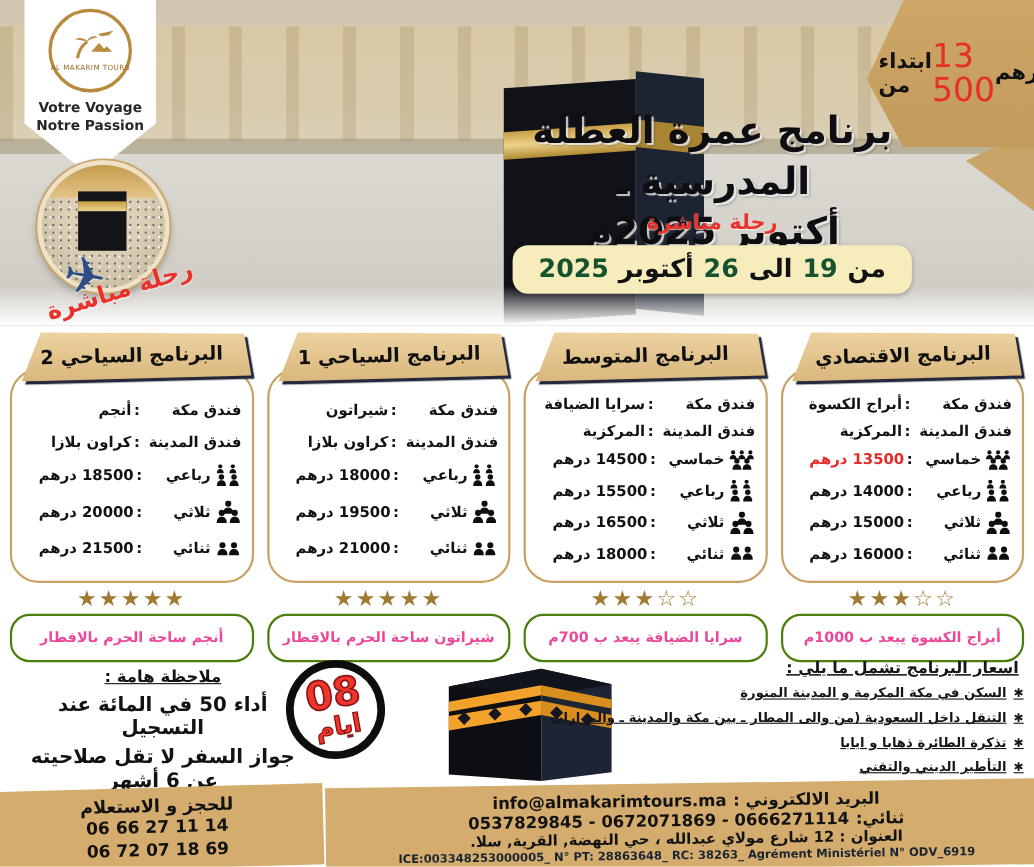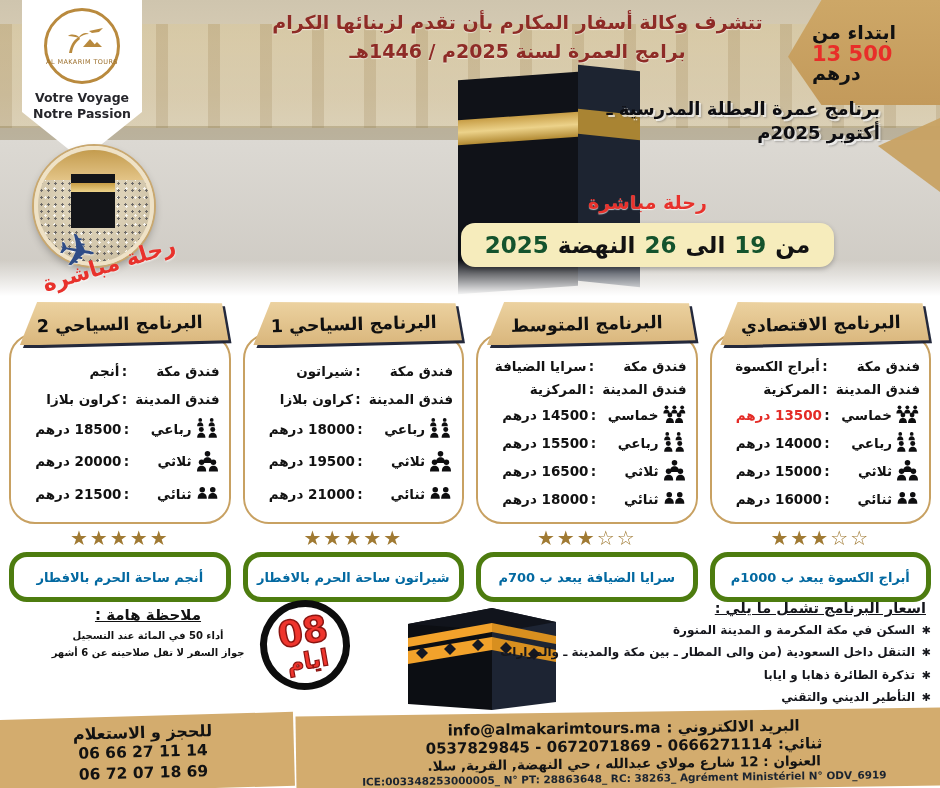--- a/index.html
+++ b/index.html
@@ -22,34 +22,34 @@
 
   .pennant{position:absolute;left:22px;top:0;width:120px;height:160px;background:#ffffff;z-index:5;
     clip-path:polygon(0 0,100% 0,100% 70%,50% 100%,0 70%);
     display:flex;flex-direction:column;align-items:center;padding-top:8px;box-sizing:border-box;}
   .logo-ring{width:76px;height:76px;border-radius:50%;border:3px solid #b98a3e;box-sizing:border-box;
     display:flex;flex-direction:column;align-items:center;justify-content:center;gap:1px;}
   .logo-art{width:46px;height:30px;}
   .logo-brand{font-size:6.5px;font-weight:normal;color:#9c6f2c;letter-spacing:.4px;white-space:nowrap;}
   .logo-slogan{margin-top:6px;text-align:center;font-size:12.5px;font-weight:bold;color:#26262b;line-height:1.25;}
 
-  .price-banner{position:absolute;right:0;top:0;width:152px;height:105px;z-index:5;
+  .price-banner{position:absolute;right:0;top:0;width:152px;height:134px;z-index:5;
     background:linear-gradient(180deg,#cda767,#c39a5b);
     clip-path:polygon(22% 0,100% 0,100% 100%,22% 100%,0 54%);
-    display:flex;flex-direction:column;align-items:flex-start;justify-content:center;padding-left:24px;box-sizing:border-box;}
+    display:flex;flex-direction:row;align-items:center;justify-content:center;padding-left:24px;box-sizing:border-box;}
   .pb-prefix{font-size:19px;font-weight:900;color:#121212;}
-  .pb-amount{font-size:21px;font-weight:700;color:#e82e29;line-height:1.05;}
+  .pb-amount{font-size:30px;font-weight:400;color:#e82e29;line-height:1.05;}
   .pb-currency{font-size:19px;font-weight:900;color:#121212;margin-top:-3px;}
   .corner-wedge{position:absolute;right:0;top:118px;width:62px;height:74px;background:#c8a263;opacity:.95;z-index:4;
     clip-path:polygon(100% 0,100% 100%,0 38%);}
 
   .intro{position:absolute;left:235px;top:8px;width:565px;z-index:6;text-align:center;direction:rtl;
     color:#8e2b26;font-weight:900;font-size:19px;line-height:1.5;text-shadow:0 1px 1px rgba(255,255,255,.6);}
-  .main-title{position:absolute;left:415px;top:97px;width:465px;z-index:6;direction:rtl;
-    font-size:18px;font-weight:900;color:#0e0e12;line-height:1.35;
+  .main-title{position:absolute;left:415px;top:97px;width:465px;z-index:6;text-align:center;direction:rtl;
+    font-size:34px;font-weight:900;color:#0e0e12;line-height:1.35;
     text-shadow:2px 2px 0 rgba(255,255,255,.7),3px 3px 2px rgba(80,80,80,.35);}
   .direct{position:absolute;left:415px;top:191px;width:465px;z-index:6;text-align:center;direction:rtl;
     color:#e8322c;font-size:19px;font-weight:900;text-shadow:0 1px 1px rgba(255,255,255,.7);}
   .date-wrap{position:absolute;left:415px;top:223px;width:465px;z-index:6;display:flex;justify-content:center;}
   .date-pill{background:#f6ecbc;border-radius:14px;padding:9px 24px;display:flex;direction:rtl;gap:9px;
     font-size:23px;font-weight:900;color:#121212;box-shadow:0 2px 5px rgba(0,0,0,.25);}
   .date-pill .red{color:#14532d;}
 
   .photo-circle{position:absolute;left:34px;top:146px;width:112px;height:112px;border-radius:50%;z-index:5;
     border:4px solid #efe2c6;box-shadow:0 0 0 2px #c9a86f,0 4px 8px rgba(0,0,0,.3);overflow:hidden;
@@ -75,38 +75,38 @@
   .hdr-label{position:relative;z-index:1;height:100%;display:flex;align-items:center;justify-content:center;
     font-size:17.5px;font-weight:bold;color:#101010;transform:rotate(-1.5deg);}
   .card-body{margin:-12px 1px 0;background:#fff;border:2px solid #c8a162;border-radius:26px;height:200px;
     padding:16px 9px 6px;box-sizing:border-box;display:flex;flex-direction:column;justify-content:space-evenly;direction:rtl;}
   .hrow{display:grid;grid-template-columns:90px 10px auto;font-weight:bold;font-size:13.5px;color:#121212;align-items:center;}
   .prow{display:grid;grid-template-columns:28px 60px 10px auto;align-items:center;font-weight:bold;font-size:13.5px;color:#121212;}
   .colon{text-align:center;}
   .picon svg{width:25px;height:21px;fill:#0e0e10;display:block;}
   .price-red{color:#e42b26;}
   .stars{text-align:center;direction:ltr;font-size:20px;line-height:1;color:#a07a33;letter-spacing:2px;margin-top:4px;}
-  .note-pill{margin:4px 1px 0;border:5px solid #4d7c0f;border-radius:18px;min-height:36px;background:#fff;
+  .note-pill{margin:4px 1px 0;border:2px solid #4d7c0f;border-radius:18px;min-height:36px;background:#fff;
     display:flex;align-items:center;justify-content:center;text-align:center;direction:rtl;
-    font-size:13px;font-weight:bold;color:#0369a1;padding:2px 6px;}
+    font-size:13px;font-weight:bold;color:#ec4899;padding:2px 6px;}
 
   
   .notes{position:absolute;left:20px;top:606px;width:256px;text-align:center;direction:rtl;color:#121212;}
   .notes-title{font-size:15px;font-weight:bold;text-decoration:underline;margin-bottom:5px;}
-  .notes-item{font-size:10px;font-weight:bold;margin:6px 0;}
+  .notes-item{font-size:18px;font-weight:bold;margin:6px 0;}
 
   .badge{position:absolute;left:260px;top:600px;width:90px;height:90px;border:7px solid #0d0d0d;border-radius:50%;
     background:#fff;box-sizing:border-box;display:flex;flex-direction:column;align-items:center;justify-content:center;
     transform:rotate(-10deg);z-index:2;}
   .badge-number{font-size:36px;font-weight:900;color:#ef352d;line-height:.9;-webkit-text-stroke:1.5px #8a1410;}
   .badge-unit{font-size:23px;font-weight:900;color:#ef352d;-webkit-text-stroke:1.2px #8a1410;}
 
   .kaaba-illustration{position:absolute;left:370px;top:598px;width:205px;height:114px;}
 
-  .included{position:absolute;right:6px;top:600px;width:336px;direction:rtl;color:#15161c;}
+  .included{position:absolute;right:6px;top:600px;width:336px;direction:rtl;color:#15161c;text-decoration:underline;}
   .included-title{font-size:14.5px;font-weight:bold;text-decoration:underline;text-align:right;margin:0 8px 7px 0;}
   .included-item{display:grid;grid-template-columns:16px auto;align-items:start;gap:3px;
     font-size:12px;font-weight:bold;margin:7px 0;text-align:right;white-space:nowrap;}
   .included-bullet{font-size:11px;line-height:1.4;text-align:center;color:#15161c;}
 
   
   .booking{position:absolute;left:-8px;top:716px;width:302px;height:74px;background:#d3ac6e;transform:rotate(-1.6deg);
     display:flex;flex-direction:column;align-items:center;justify-content:center;color:#121212;z-index:1;}
   .booking-title{font-size:16px;font-weight:900;}
   .booking-phone{font-size:15.5px;font-weight:900;direction:ltr;line-height:1.35;}
@@ -167,39 +167,35 @@
       </div>
     </div>
 
     <div class="price-banner">
       <span class="pb-prefix">ابتداء من</span>
       <span class="pb-amount">13 500</span>
       <span class="pb-currency">درهم</span>
     </div>
     <div class="corner-wedge"></div>
 
-    <div class="intro">
-      <div>تتشرف وكالة أسفار المكارم بأن تقدم لزبنائها الكرام</div>
-      <div>برامج العمرة لسنة 2025م / 1446هـ</div>
-    </div>
 
     <div class="main-title">
       <div>برنامج عمرة العطلة المدرسية ـ</div>
       <div>أكتوبر 2025م</div>
     </div>
 
     <div class="direct">رحلة مباشرة</div>
 
     <div class="date-wrap">
       <div class="date-pill">
         <span>من</span>
         <span class="red">19</span>
         <span>الى</span>
         <span class="red">26</span>
-        <span>النهضة</span>
+        <span>أكتوبر</span>
         <span class="red">2025</span>
       </div>
     </div>
 
     <div class="photo-circle">
       <div class="mini-wall"></div>
       <div class="mini-crowd"></div>
       <div class="mini-kaaba"></div>
     </div>
     <div class="plane">✈</div>

